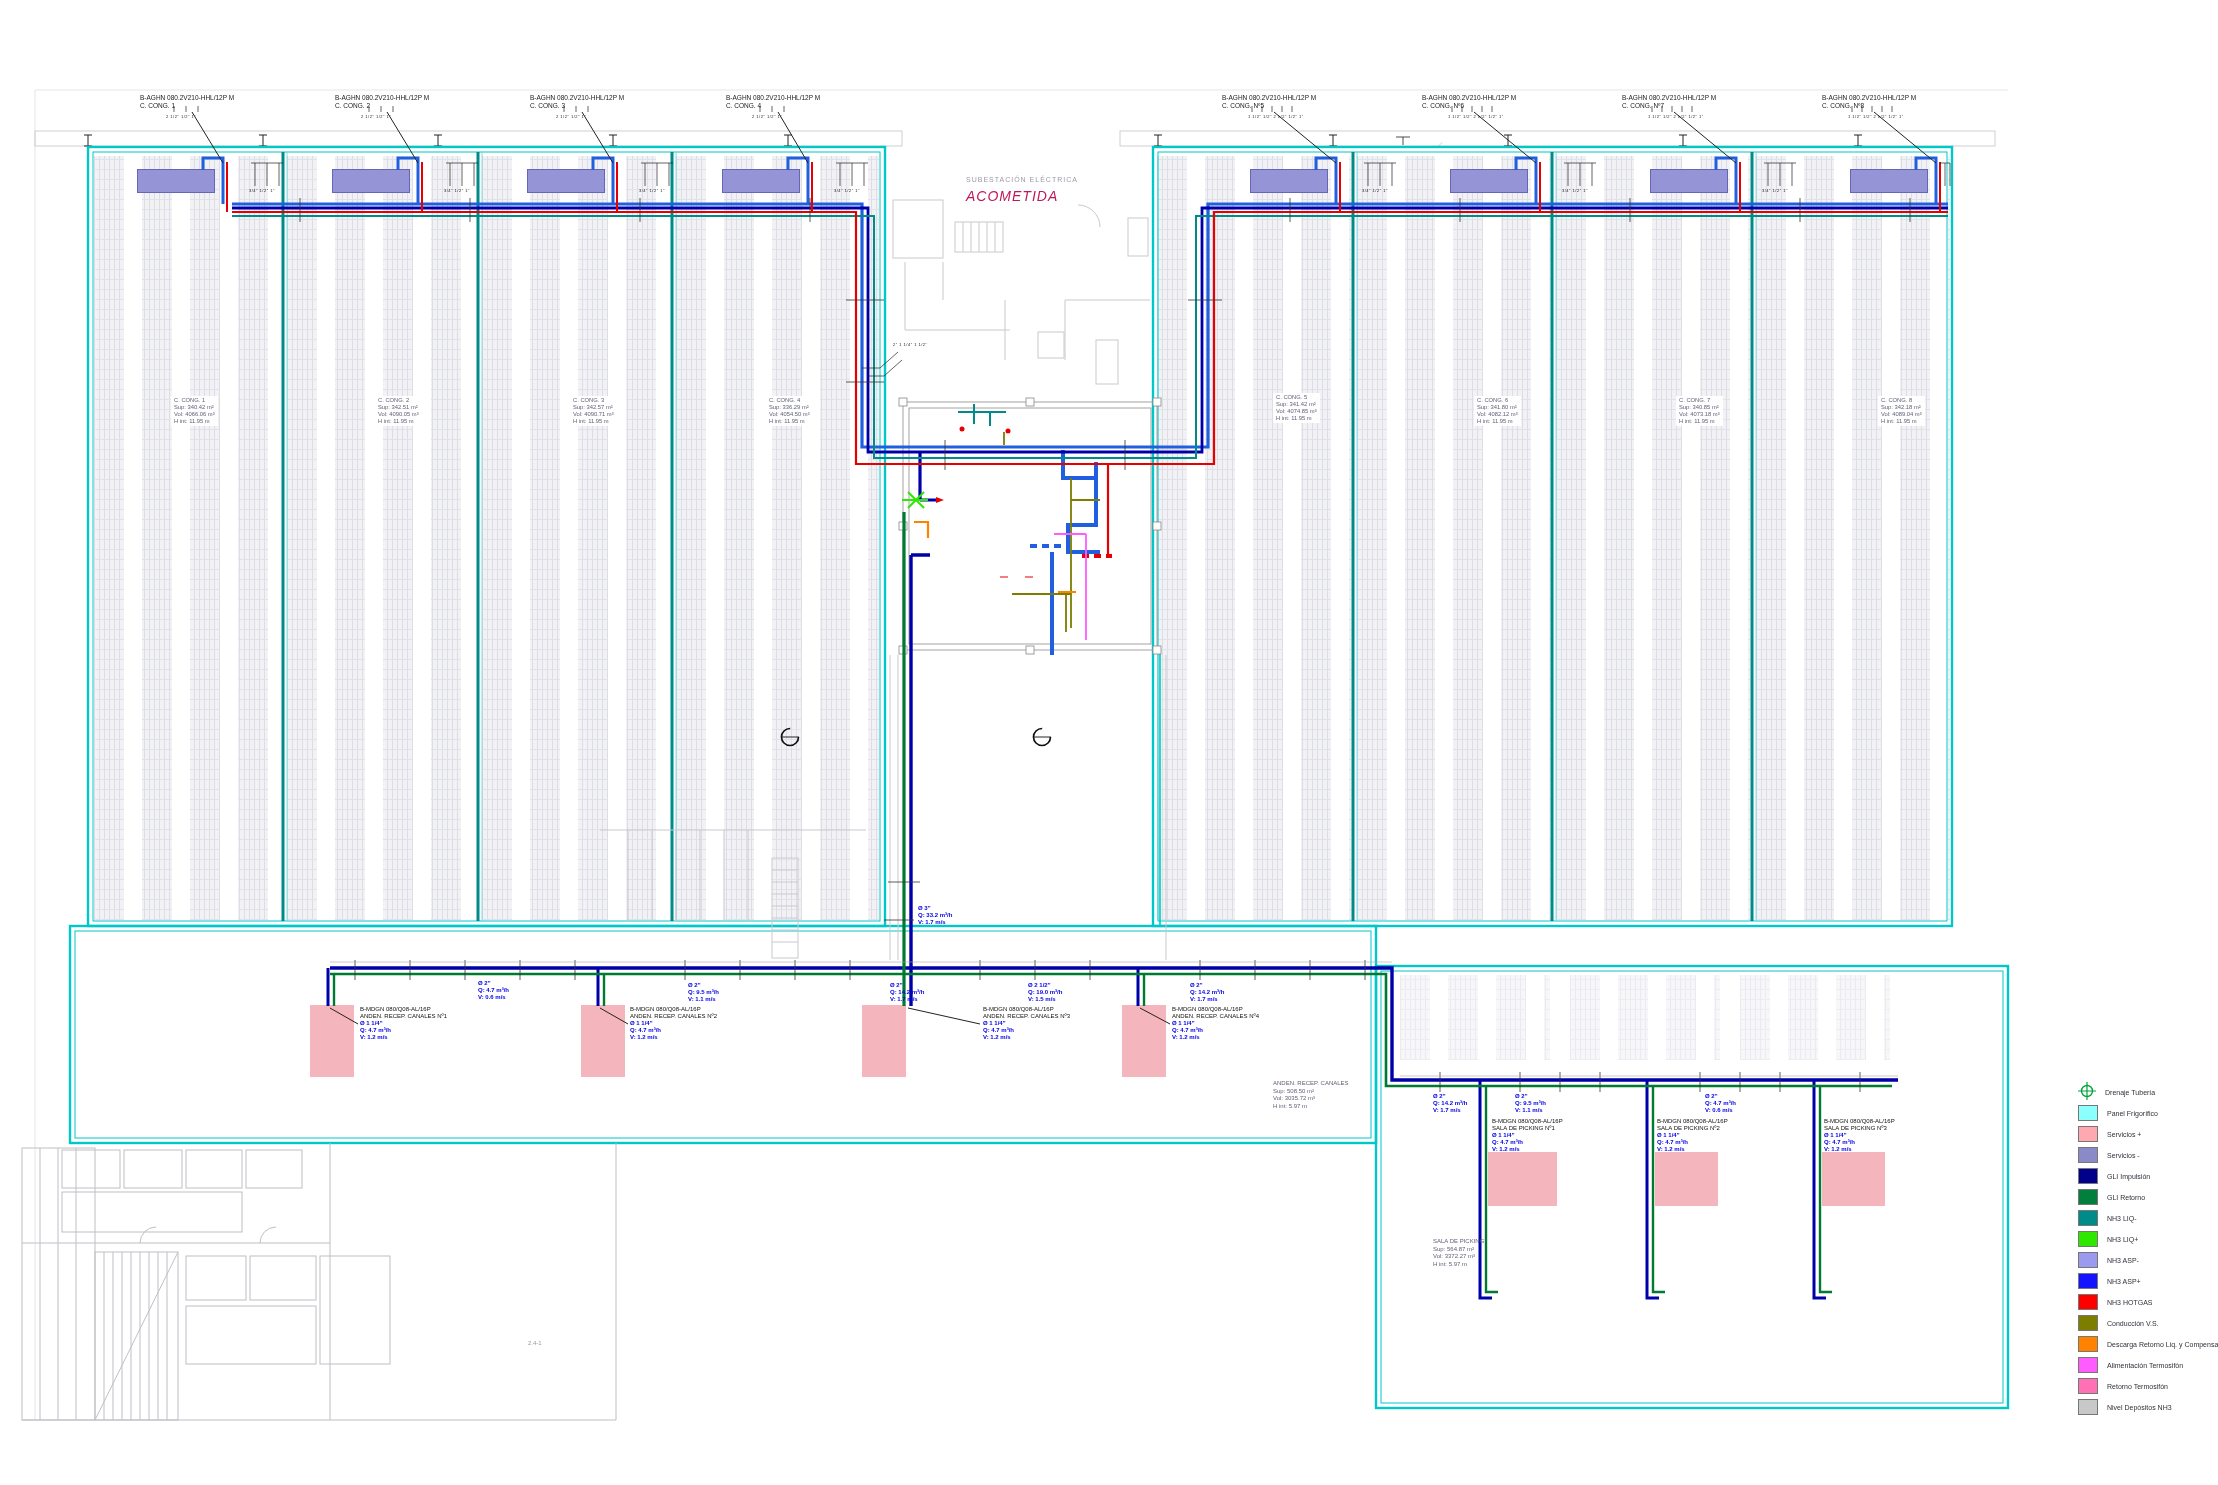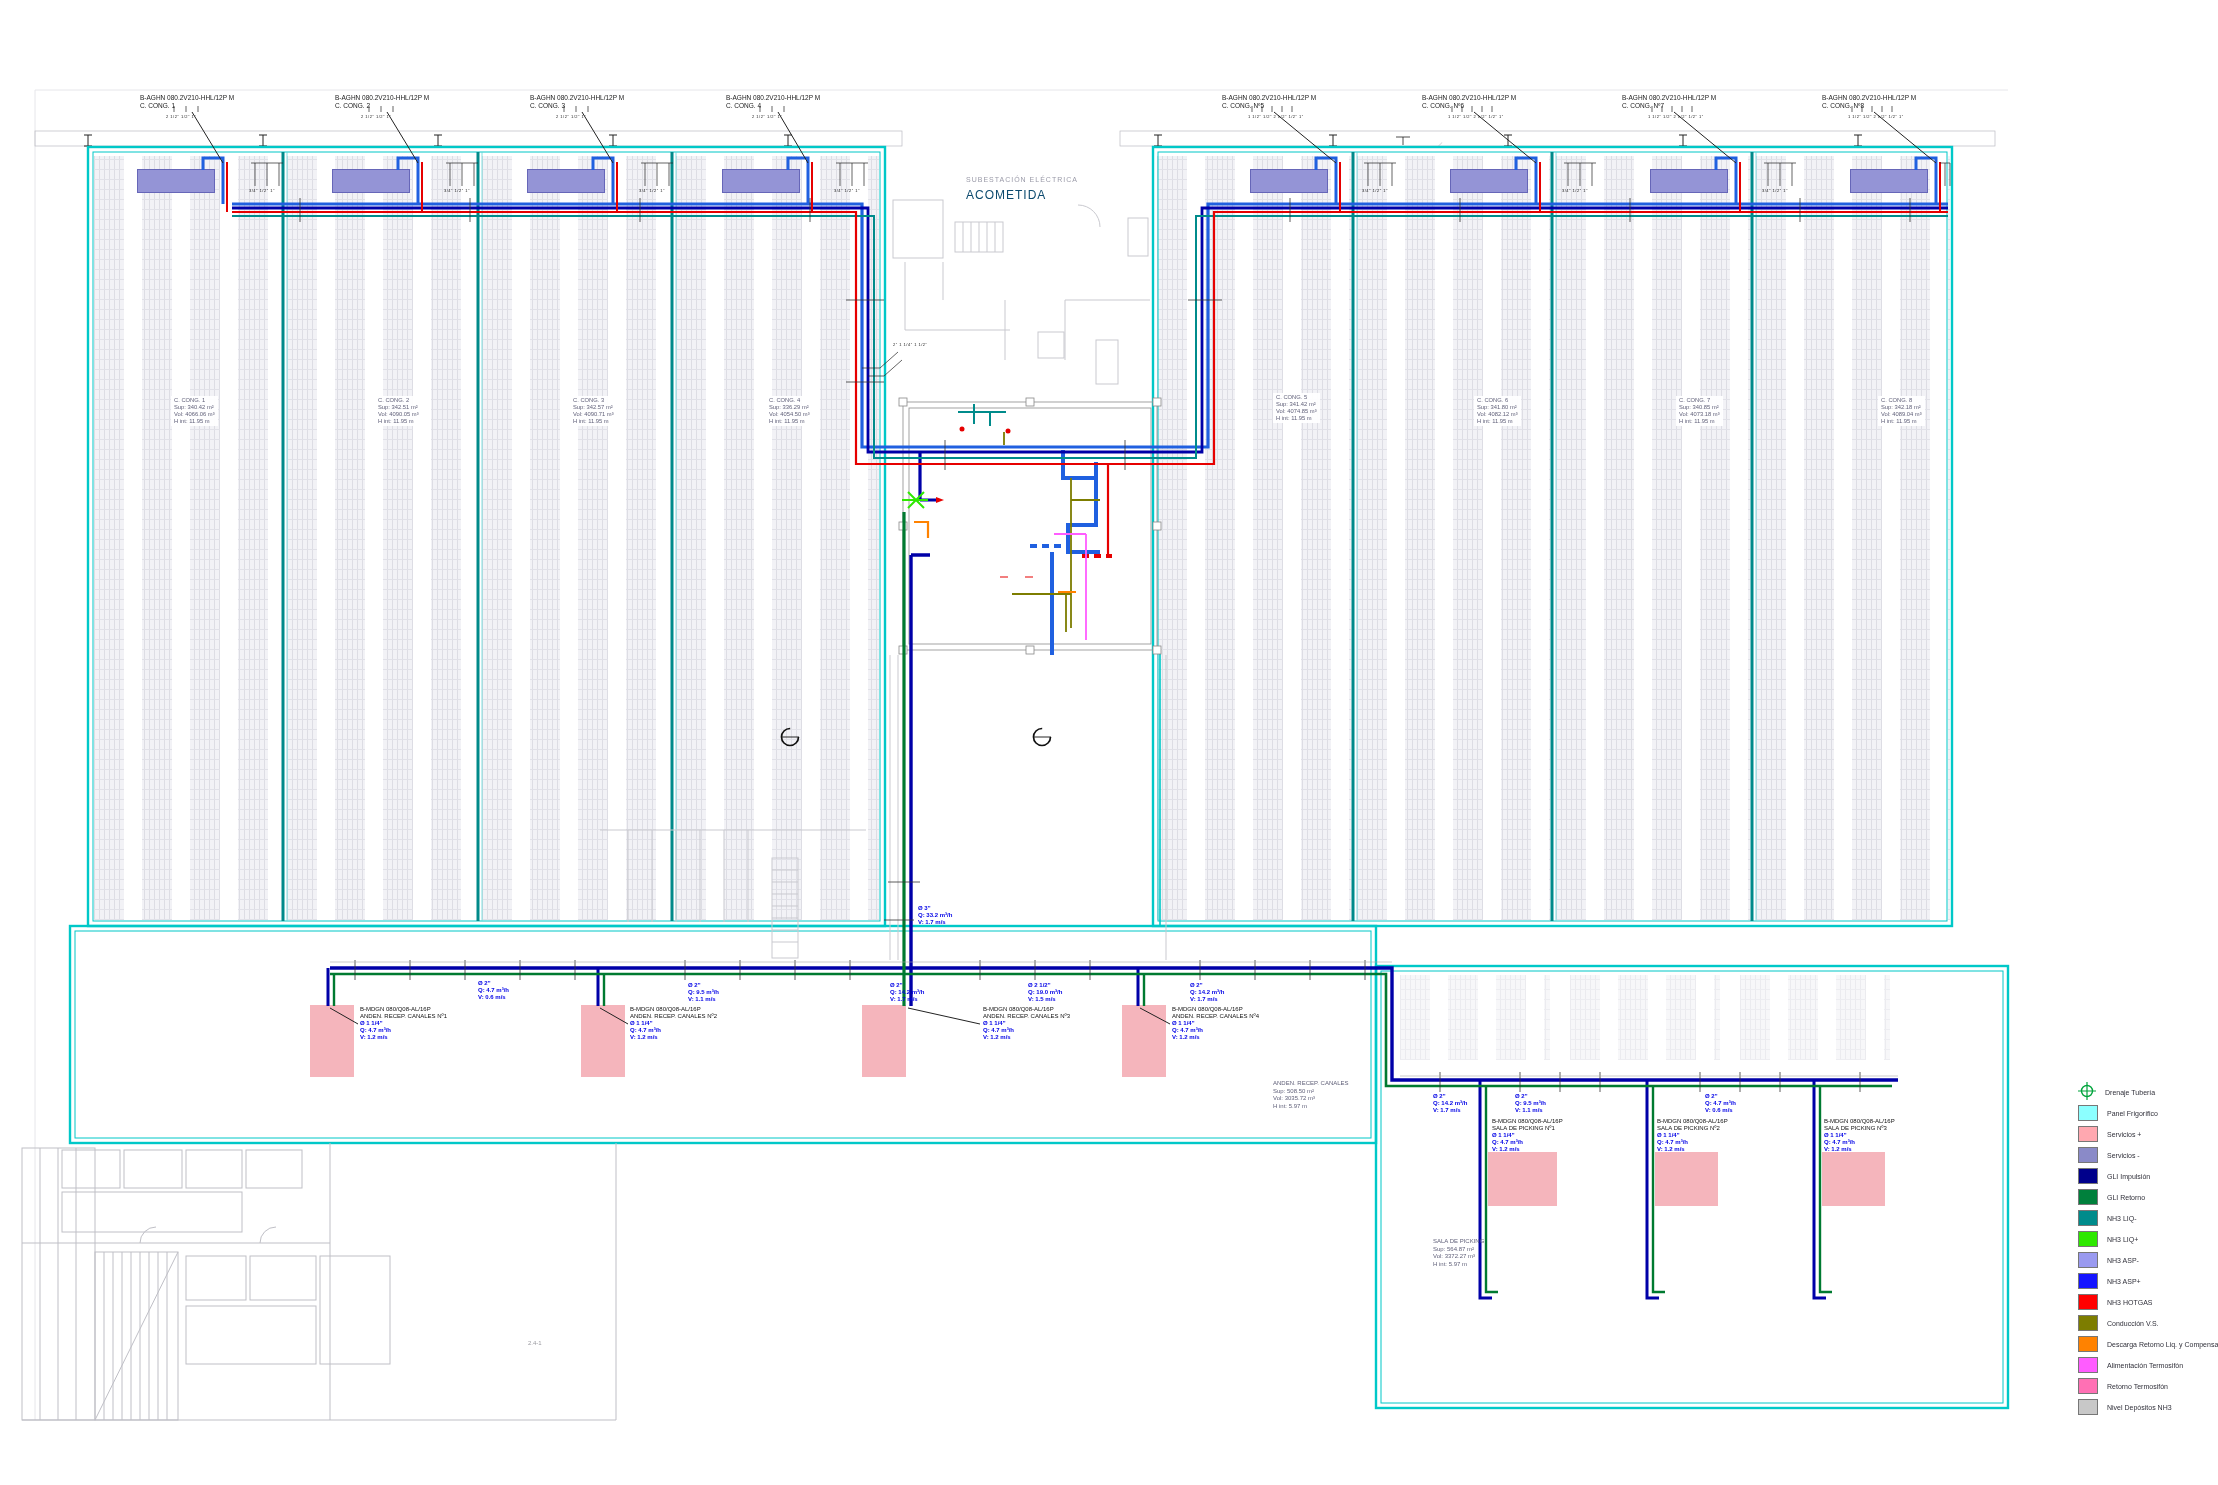--- a/index.html
+++ b/index.html
@@ -21,21 +21,21 @@
   
   .toplbl{font-size:6.5px;color:#1a1a1a;line-height:1.25;}
   .sizes{font-size:4px;color:#1a1a1a;letter-spacing:.5px;}
   .chlbl{font-size:5.8px;color:#5f5f78;line-height:1.22;background:rgba(255,255,255,.92);padding:1px 3px;}
   .pipelbl{font-size:6px;color:#0000e6;line-height:1.18;font-weight:bold;}
   .unitlbl{font-size:6px;line-height:1.18;}
   .unitlbl .k{color:#111;display:block;}
   .unitlbl .b{color:#0000e6;display:block;font-weight:bold;}
   .arealbl{font-size:6px;color:#5f5f78;line-height:1.25;}
   .subttl{font-size:7px;color:#9a9aa8;letter-spacing:1px;}
-  .acomet{font-size:12px;color:#0c4a6e;letter-spacing:1px;}
+  .acomet{font-size:14px;color:#be185d;letter-spacing:1px;font-style:italic;}
   .sheetnote{font-size:6px;color:#9a9aa0;}
   
   .legrow{position:absolute;height:20px;display:flex;align-items:center;}
   .legsq{width:18px;height:14px;border:1px solid #777;margin-right:9px;flex:0 0 auto;}
   .leglab{font-size:7px;color:#30303a;white-space:nowrap;}
 </style>
 </head>
 <body>
 
 <div id="sheet">

